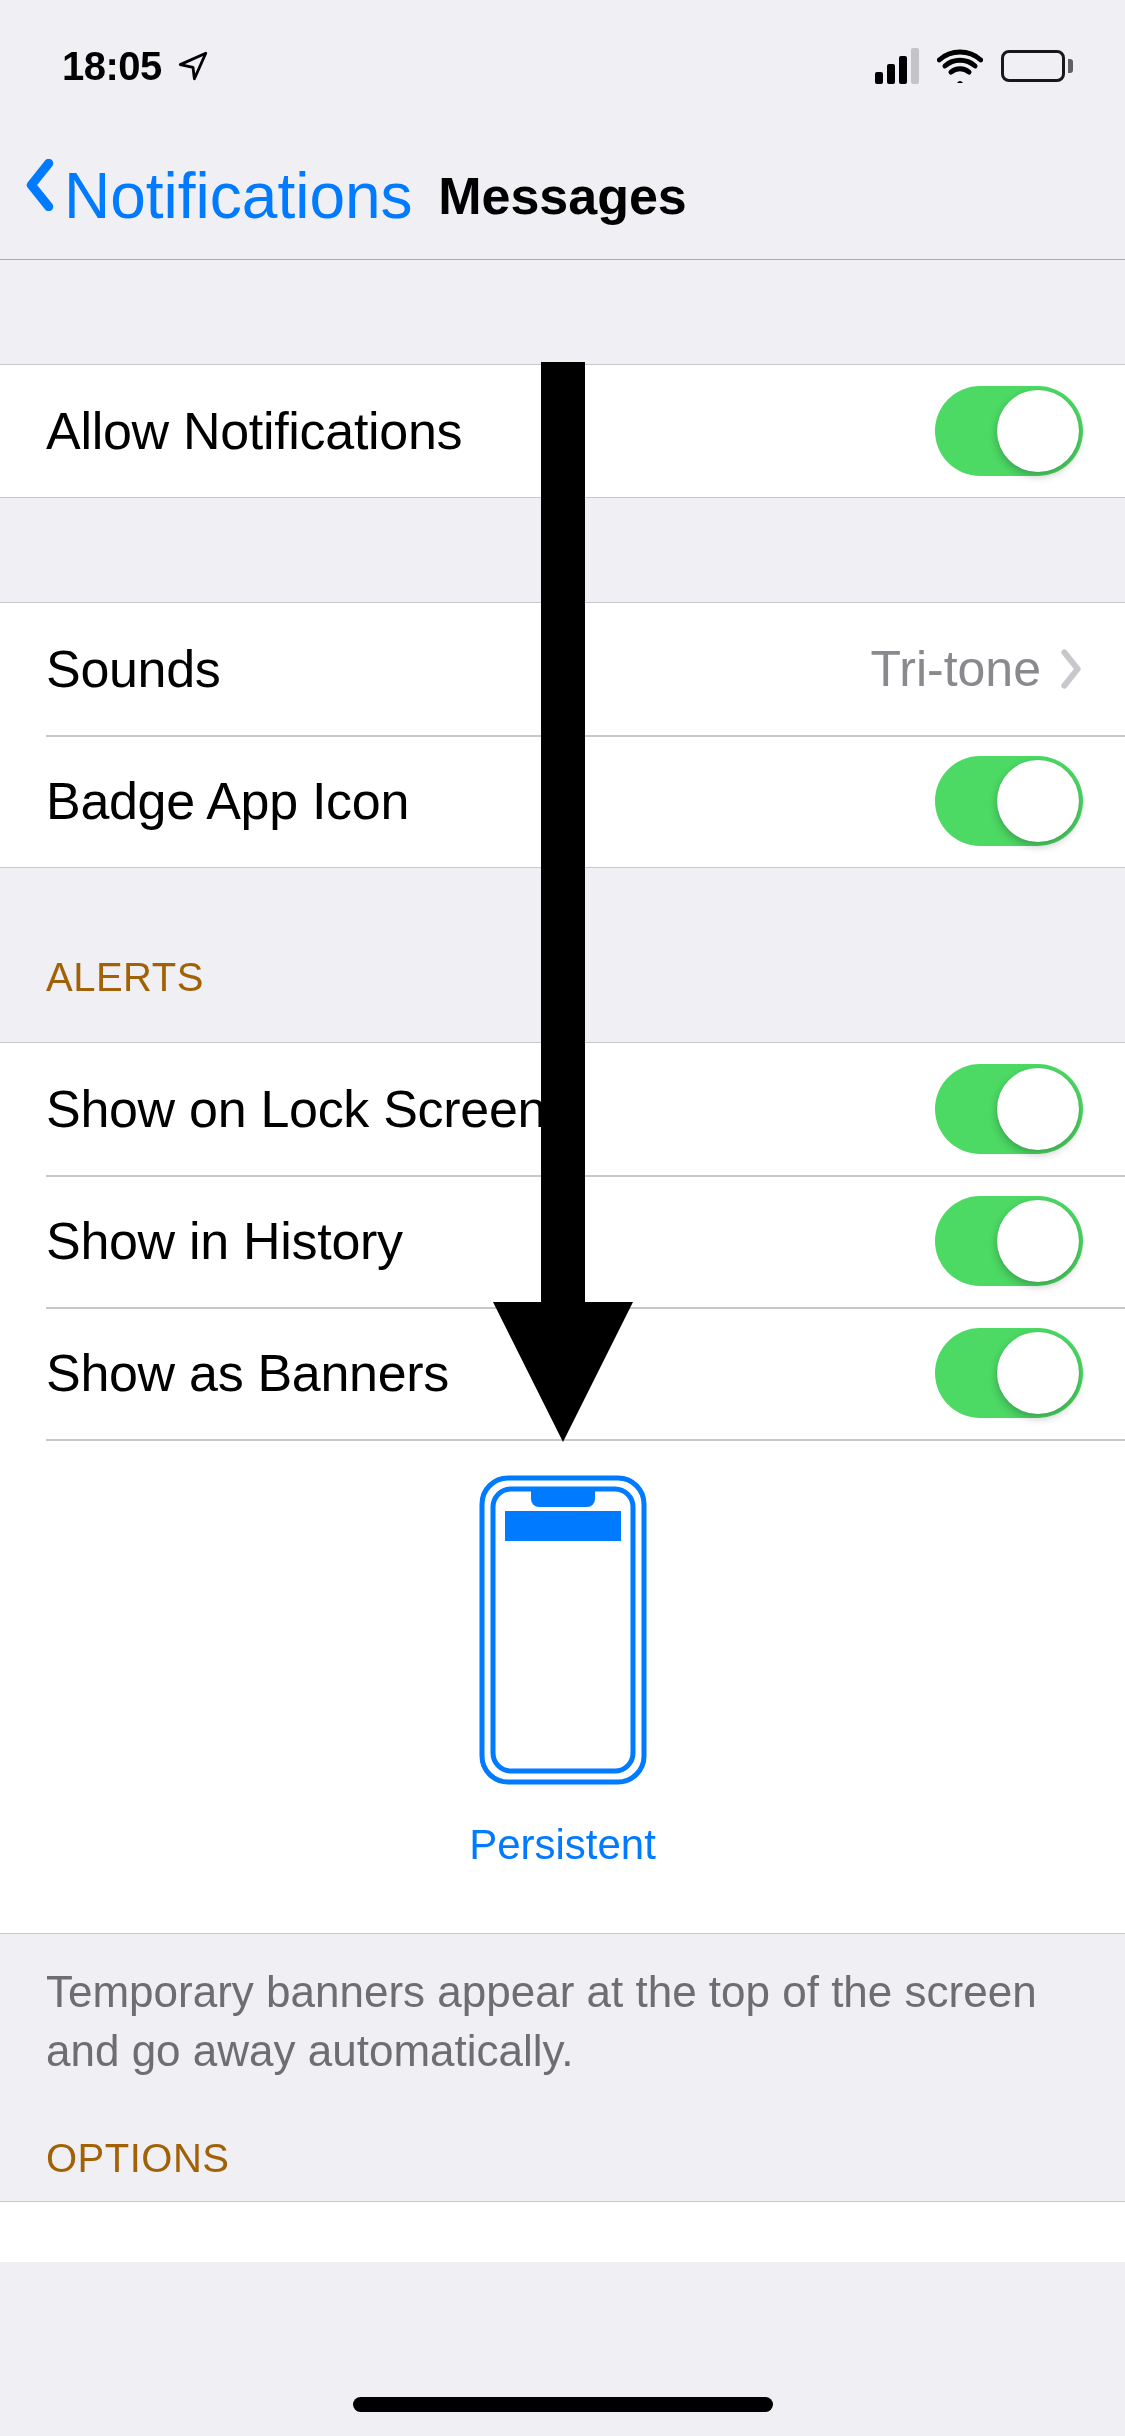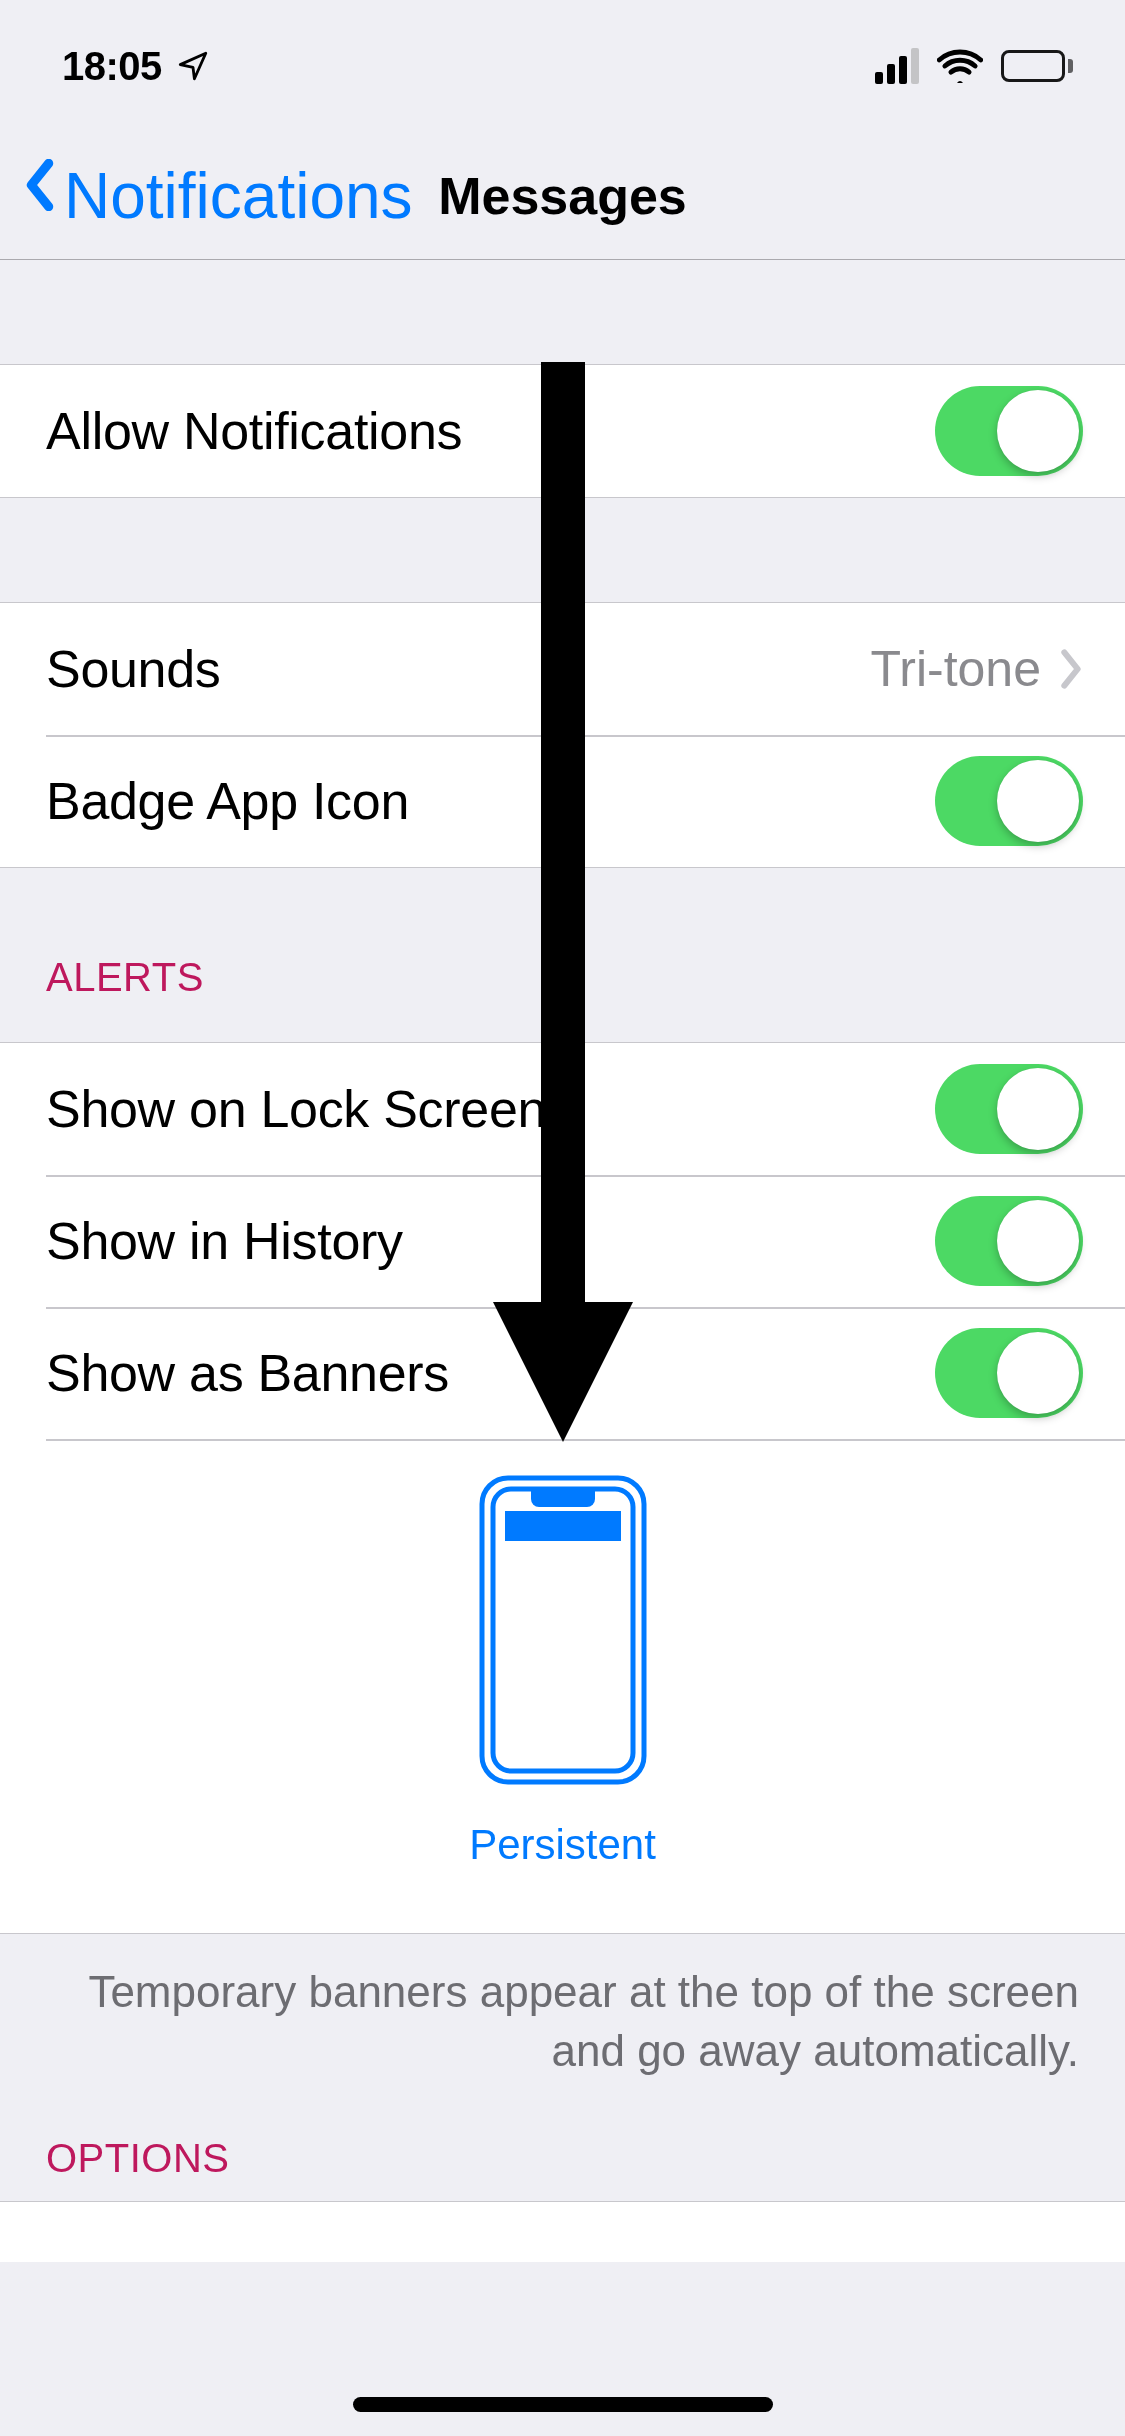--- a/index.html
+++ b/index.html
@@ -74,26 +74,26 @@
     position:relative; cursor:pointer;
   }
   .switch .knob {
     position:absolute; right:4px; top:4px; width:82px; height:82px;
     background:#fff; border-radius:50%;
     box-shadow:0 4px 8px rgba(0,0,0,0.25), 0 0 1px rgba(0,0,0,0.1);
   }
 
   
   .section-header {
-    font-size:40px; color:#be185d; letter-spacing:0.5px;
+    font-size:40px; color:#a16207; letter-spacing:0.5px;
     padding: 0 46px 20px 46px;
   }
   .section-footer {
     font-size:44px; color:#6d6d72;
-    padding: 28px 46px 10px 46px; line-height:1.35;text-align:right;
+    padding: 28px 46px 10px 46px; line-height:1.35;
   }
   .header-spacer-lg { height: 174px; display:flex; align-items:flex-end; padding-bottom:22px;}
   .header-spacer-sm { height: 110px; display:flex; align-items:flex-end; }
 
   
   .banner-row {
     background:#fff; padding: 36px 0 56px 0;
   }
   .banner-options { display:flex; justify-content:center; gap:220px; }
   .banner-option { display:flex; flex-direction:column; align-items:center; gap:28px; cursor:pointer;}

